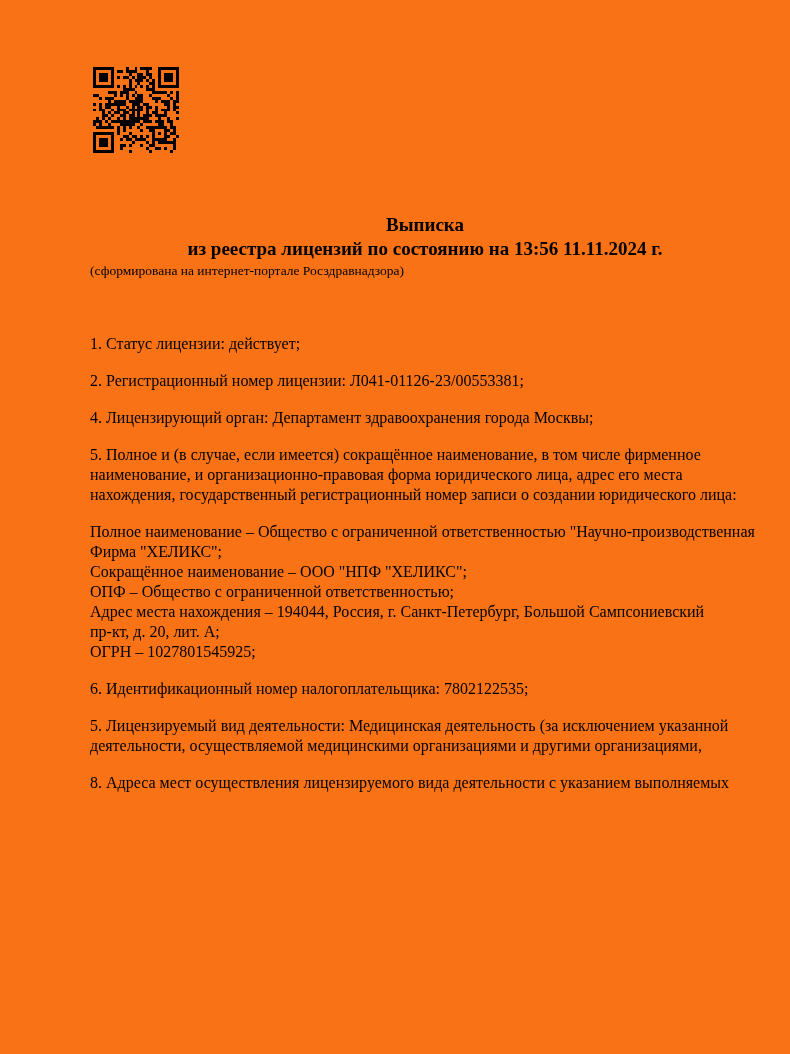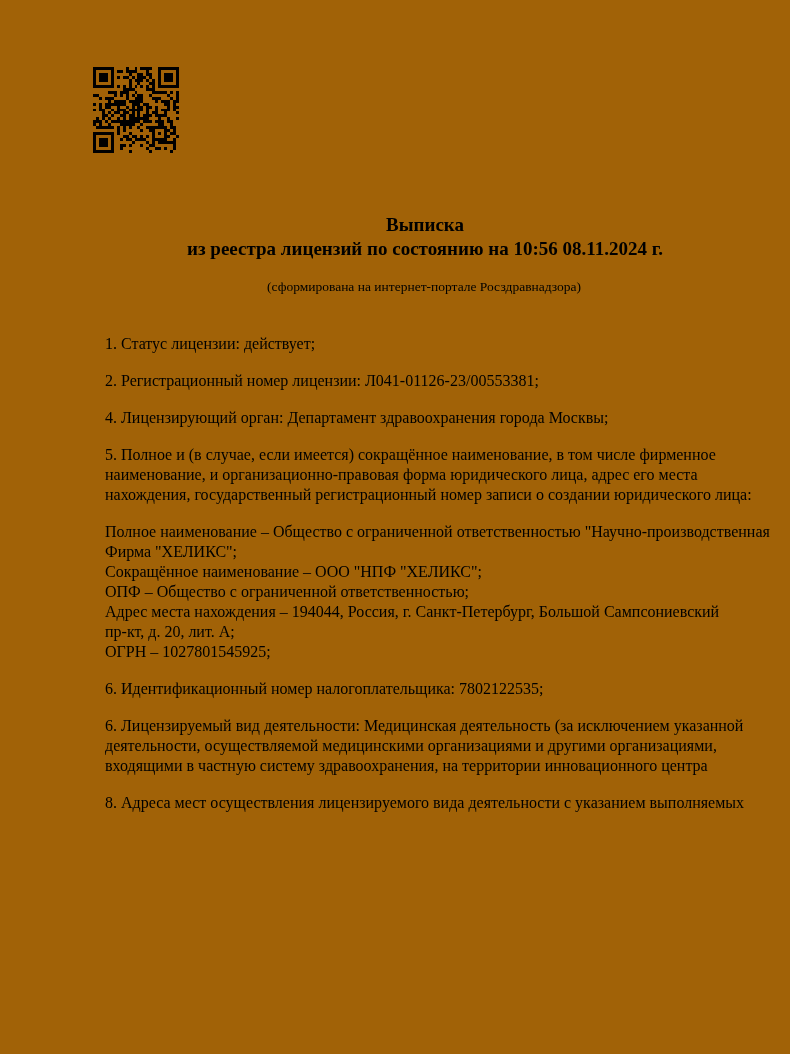--- a/index.html
+++ b/index.html
@@ -4,21 +4,21 @@
 <style>
   html, body {
     margin: 0;
     padding: 0;
     background: #ffffff;
   }
   .page {
     position: relative;
     width: 790px;
     height: 1054px;
-    background: #a16207;
+    background: #f97316;
     color: #000000;
     font-family: "Liberation Serif", "DejaVu Serif", serif;
     overflow: hidden;
   }
   .qr {
     position: absolute;
     left: 93px;
     top: 67px;
     width: 86px;
     height: 86px;
@@ -30,32 +30,32 @@
     left: 90px;
     width: 670px;
     text-align: center;
     font-weight: bold;
     font-size: 19px;
     line-height: 24px;
     white-space: nowrap;
   }
   .subtitle {
     position: absolute;
-    top: 279px;
+    top: 263px;
     left: 90px;
     width: 668px;
-    text-align: center;
+    text-align: left;
     font-size: 13.5px;
     line-height: 16px;
     white-space: nowrap;
   }
   .doc-body {
     position: absolute;
     top: 334px;
-    left: 105px;
+    left: 90px;
     width: 672px;
     font-size: 16px;
     line-height: 20px;
   }
   .para { margin: 0 0 17px 0; }
   .para .line { white-space: nowrap; }
 </style>
 </head>
 <body>
 
@@ -472,21 +472,21 @@
         <rect x="5" y="28" width="1" height="1" fill="#000000"></rect>
         <rect x="6" y="28" width="1" height="1" fill="#000000"></rect>
         <rect x="12" y="28" width="1" height="1" fill="#000000"></rect>
         <rect x="19" y="28" width="1" height="1" fill="#000000"></rect>
         <rect x="26" y="28" width="1" height="1" fill="#000000"></rect>
       </svg>
   </div>
 
   <div class="title-block">
     <div>Выписка</div>
-    <div>из реестра лицензий по состоянию на 10:56 08.11.2024 г.</div>
+    <div>из реестра лицензий по состоянию на 13:56 11.11.2024 г.</div>
   </div>
 
   <div class="subtitle">(сформирована на интернет-портале Росздравнадзора)</div>
 
   <div class="doc-body">
       <div class="para">
         <div class="line">1. Статус лицензии: действует;</div>
       </div>
       <div class="para">
         <div class="line">2. Регистрационный номер лицензии: Л041-01126-23/00553381;</div>
@@ -505,22 +505,21 @@
         <div class="line">Сокращённое наименование – ООО "НПФ "ХЕЛИКС";</div>
         <div class="line">ОПФ – Общество с ограниченной ответственностью;</div>
         <div class="line">Адрес места нахождения – 194044, Россия, г. Санкт-Петербург, Большой Сампсониевский</div>
         <div class="line">пр-кт, д. 20, лит. А;</div>
         <div class="line">ОГРН – 1027801545925;</div>
       </div>
       <div class="para">
         <div class="line">6. Идентификационный номер налогоплательщика: 7802122535;</div>
       </div>
       <div class="para">
-        <div class="line">6. Лицензируемый вид деятельности: Медицинская деятельность (за исключением указанной</div>
+        <div class="line">5. Лицензируемый вид деятельности: Медицинская деятельность (за исключением указанной</div>
         <div class="line">деятельности, осуществляемой медицинскими организациями и другими организациями,</div>
-        <div class="line">входящими в частную систему здравоохранения, на территории инновационного центра</div>
       </div>
       <div class="para">
         <div class="line">8. Адреса мест осуществления лицензируемого вида деятельности с указанием выполняемых</div>
       </div>
     </div>
 
 </div>
 
 </body></html>

